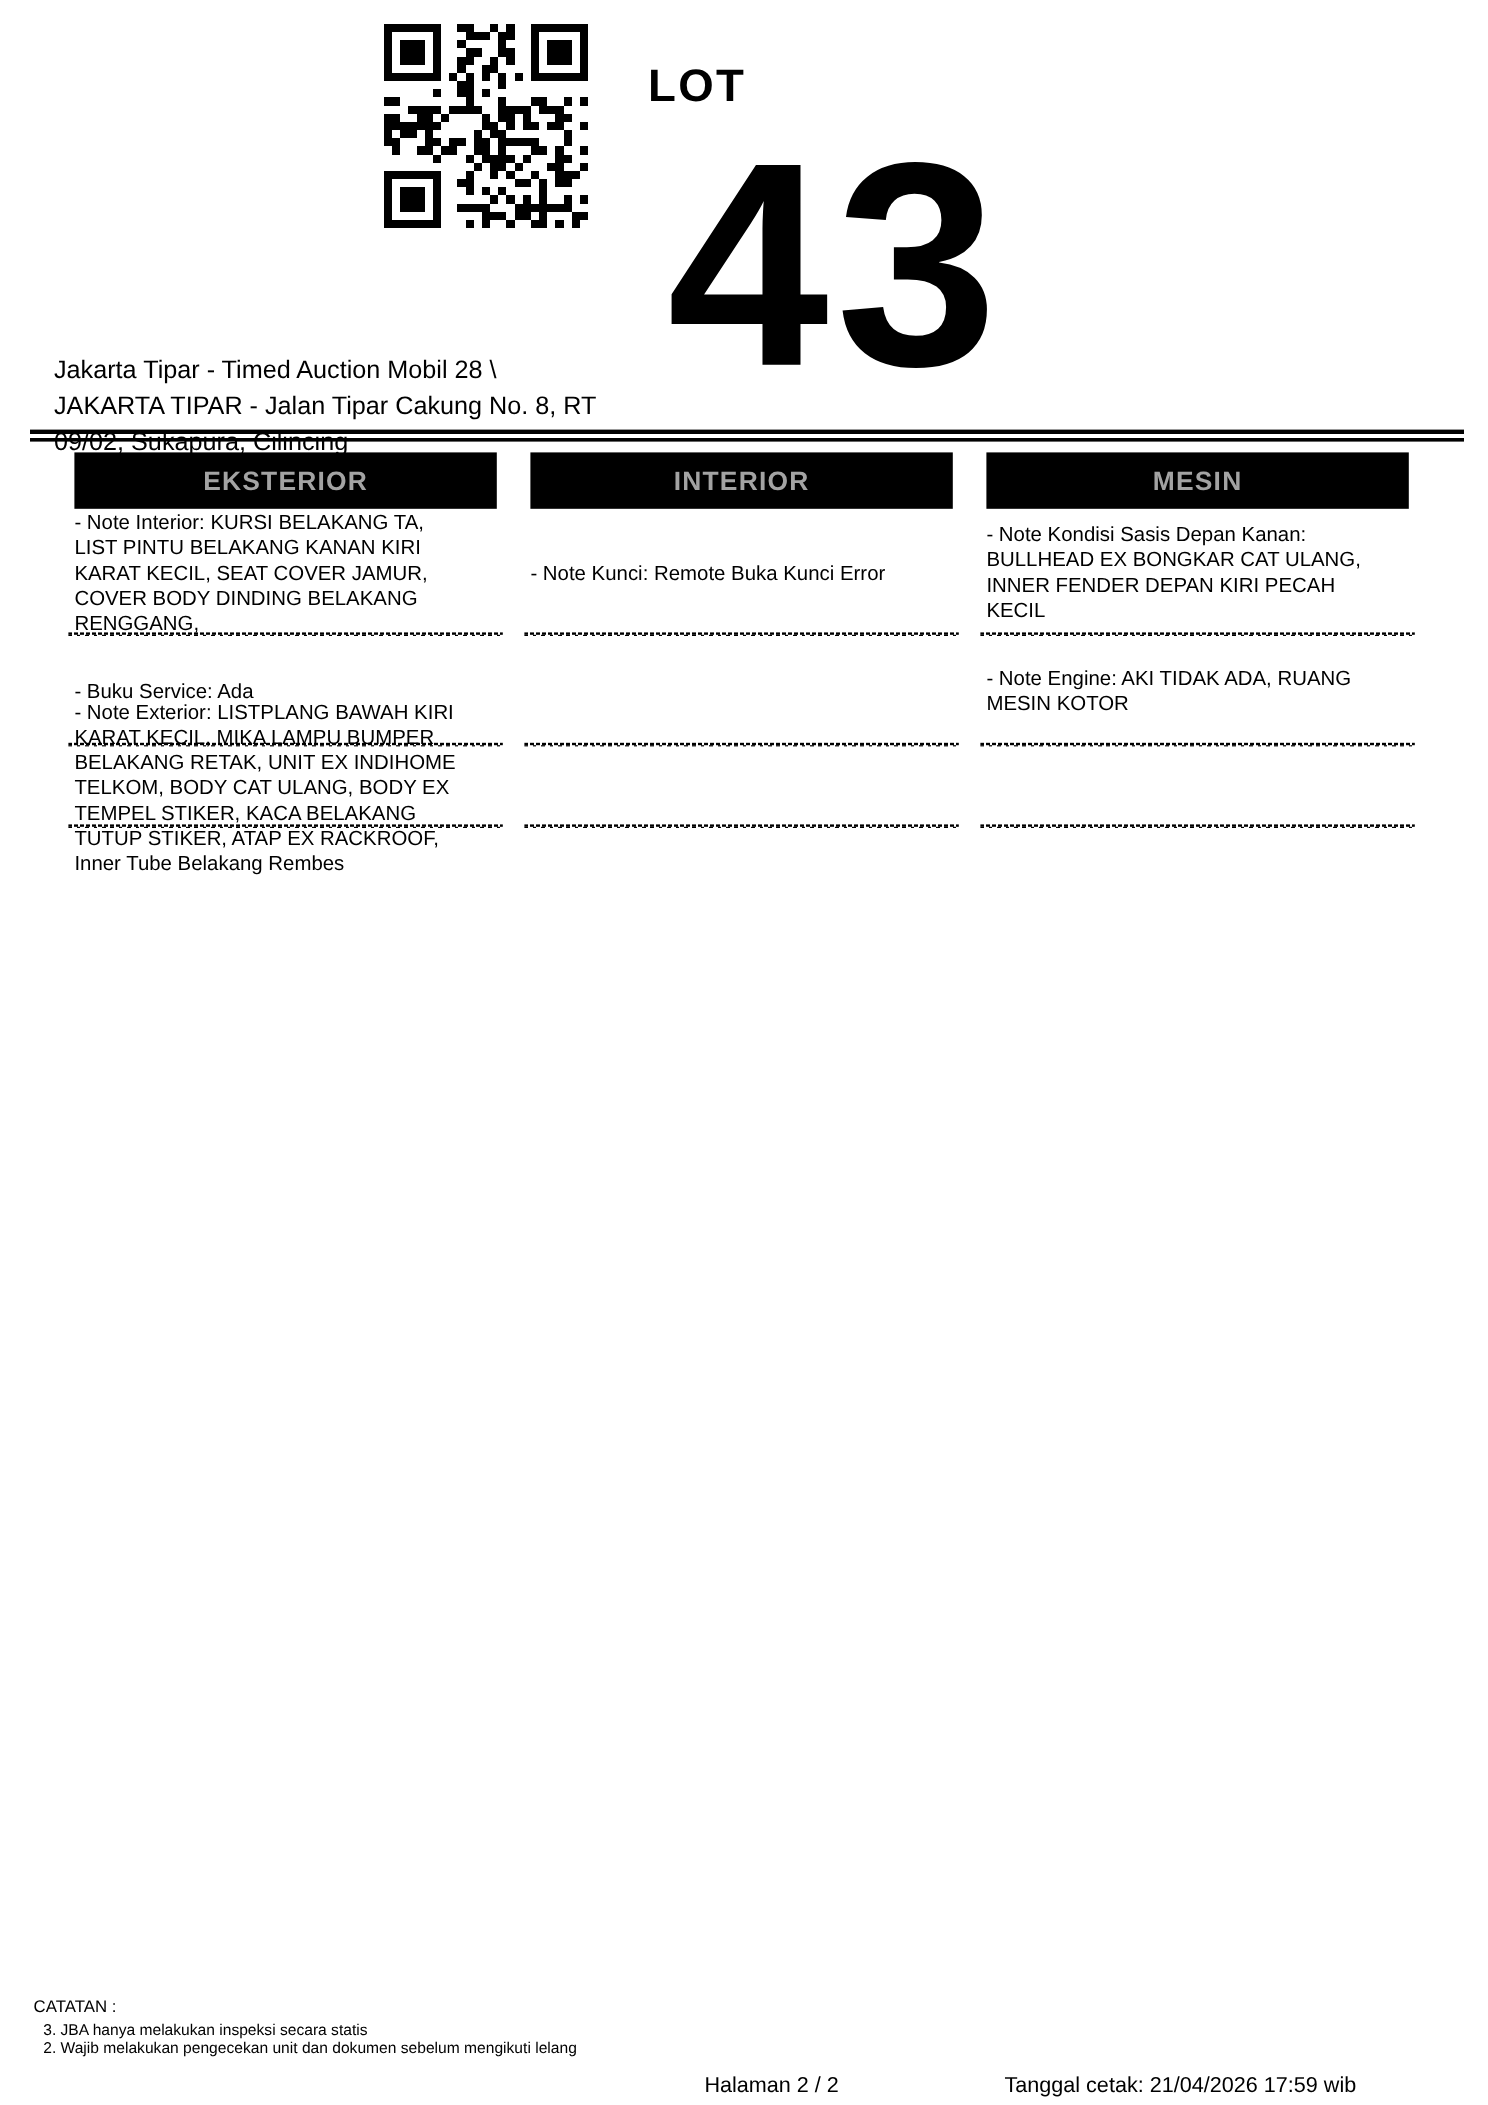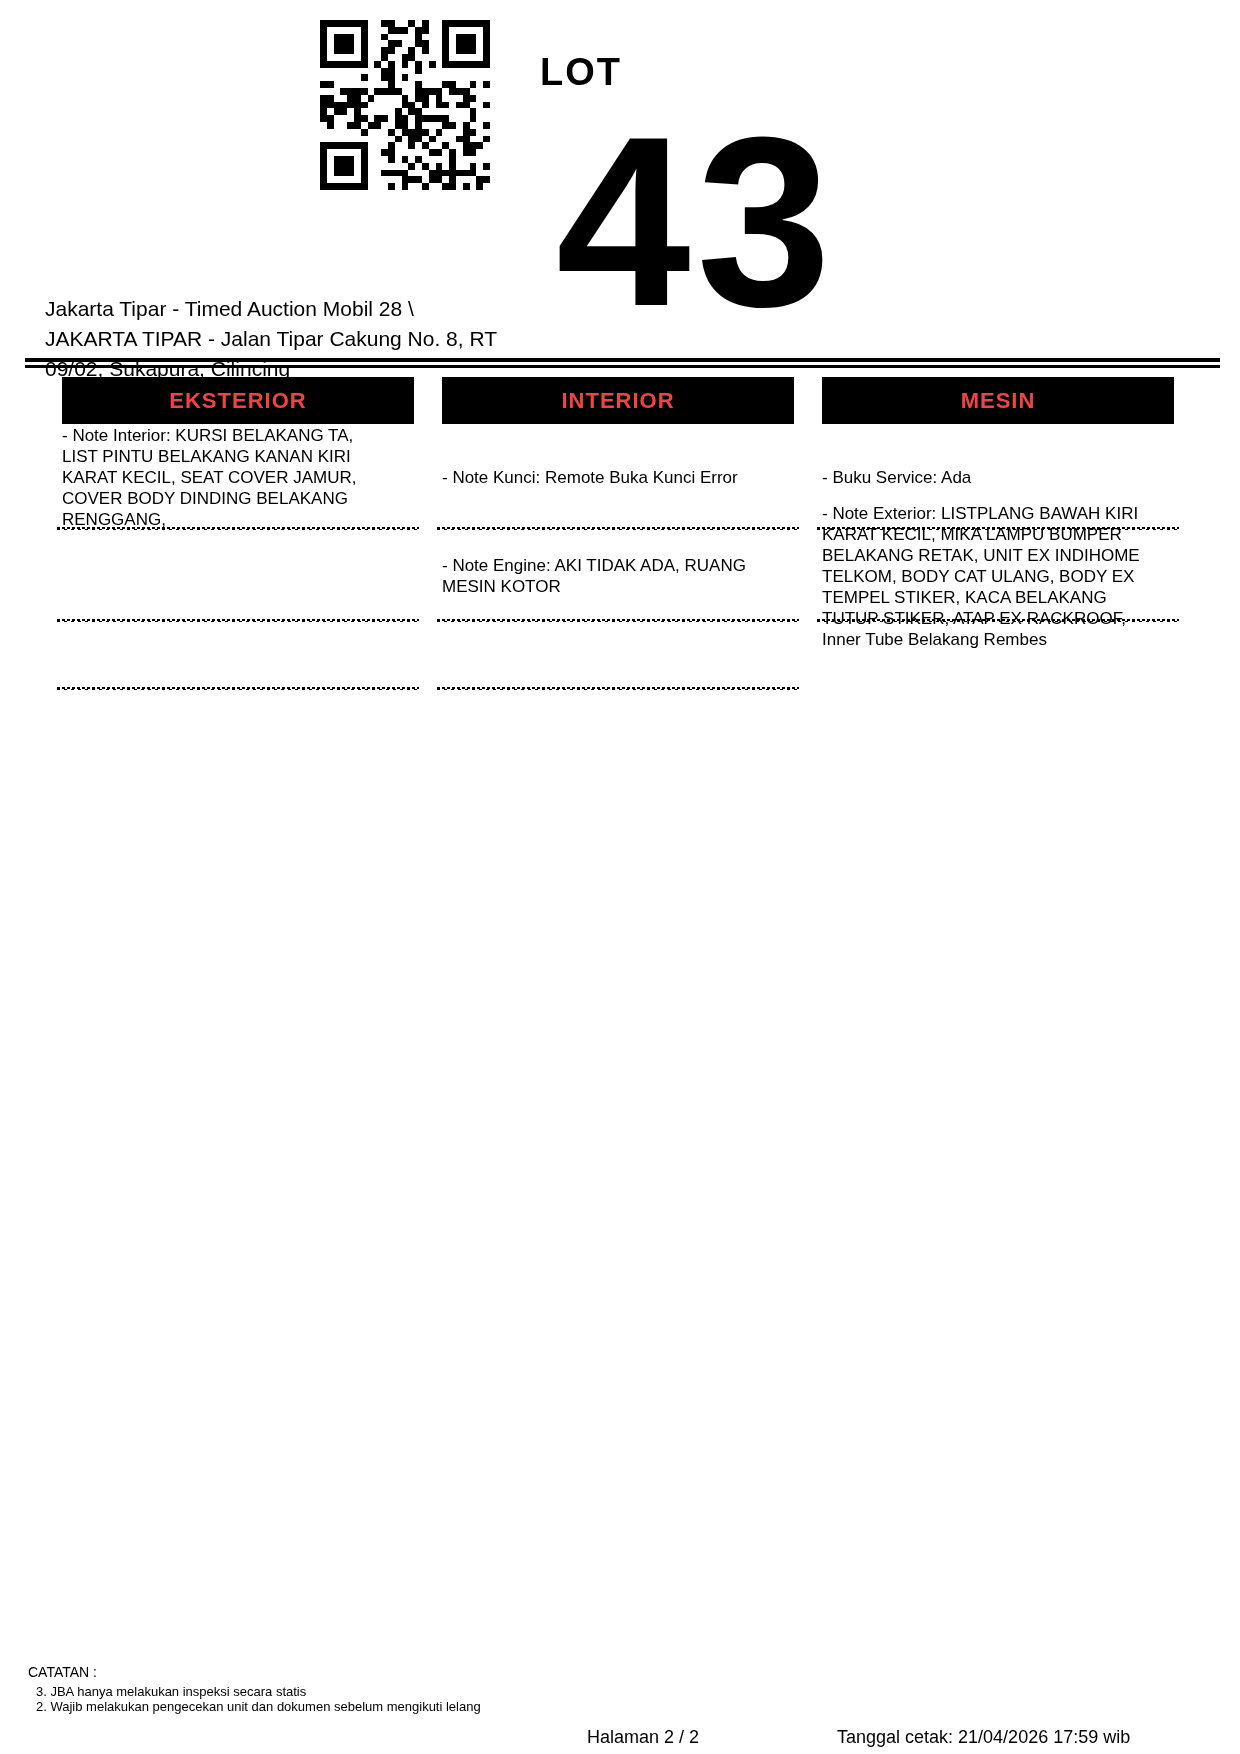--- a/index.html
+++ b/index.html
@@ -29,21 +29,21 @@
     background:linear-gradient(#000 0 4px,transparent 4px 7px,#000 7px 9.5px);
   }
   .columns{
     position:absolute;left:62px;top:377px;
     display:grid;
     grid-template-columns:repeat(3,352px);
     grid-template-rows:47px 106px 92px 68px 152px;
     column-gap:28px;
   }
   .col-header{
-    background:#000;color:#ef4444;
+    background:#000;color:#a3a3a3;
     display:flex;align-items:center;justify-content:center;
     font-size:22px;font-weight:bold;letter-spacing:1px;
   }
   .cell{
     position:relative;
     display:flex;align-items:center;
     font-size:17px;line-height:21px;
     white-space:pre-line;
     overflow:visible;
   }
@@ -364,20 +364,24 @@
     <div class="col-header">INTERIOR</div>
     <div class="col-header">MESIN</div>
 
     <div class="cell">- Note Interior: KURSI BELAKANG TA,
 LIST PINTU BELAKANG KANAN KIRI
 KARAT KECIL, SEAT COVER JAMUR,
 COVER BODY DINDING BELAKANG
 RENGGANG,</div>
     <div class="cell">- Note Kunci: Remote Buka Kunci Error</div>
 
+    <div class="cell">- Note Kondisi Sasis Depan Kanan:
+BULLHEAD EX BONGKAR CAT ULANG,
+INNER FENDER DEPAN KIRI PECAH
+KECIL</div>
     <div class="cell">- Buku Service: Ada</div>
 
     <div class="cell"></div>
     <div class="cell">- Note Engine: AKI TIDAK ADA, RUANG
 MESIN KOTOR</div>
 
     <div class="cell">- Note Exterior: LISTPLANG BAWAH KIRI
 KARAT KECIL, MIKA LAMPU BUMPER
 BELAKANG RETAK, UNIT EX INDIHOME
 TELKOM, BODY CAT ULANG, BODY EX

